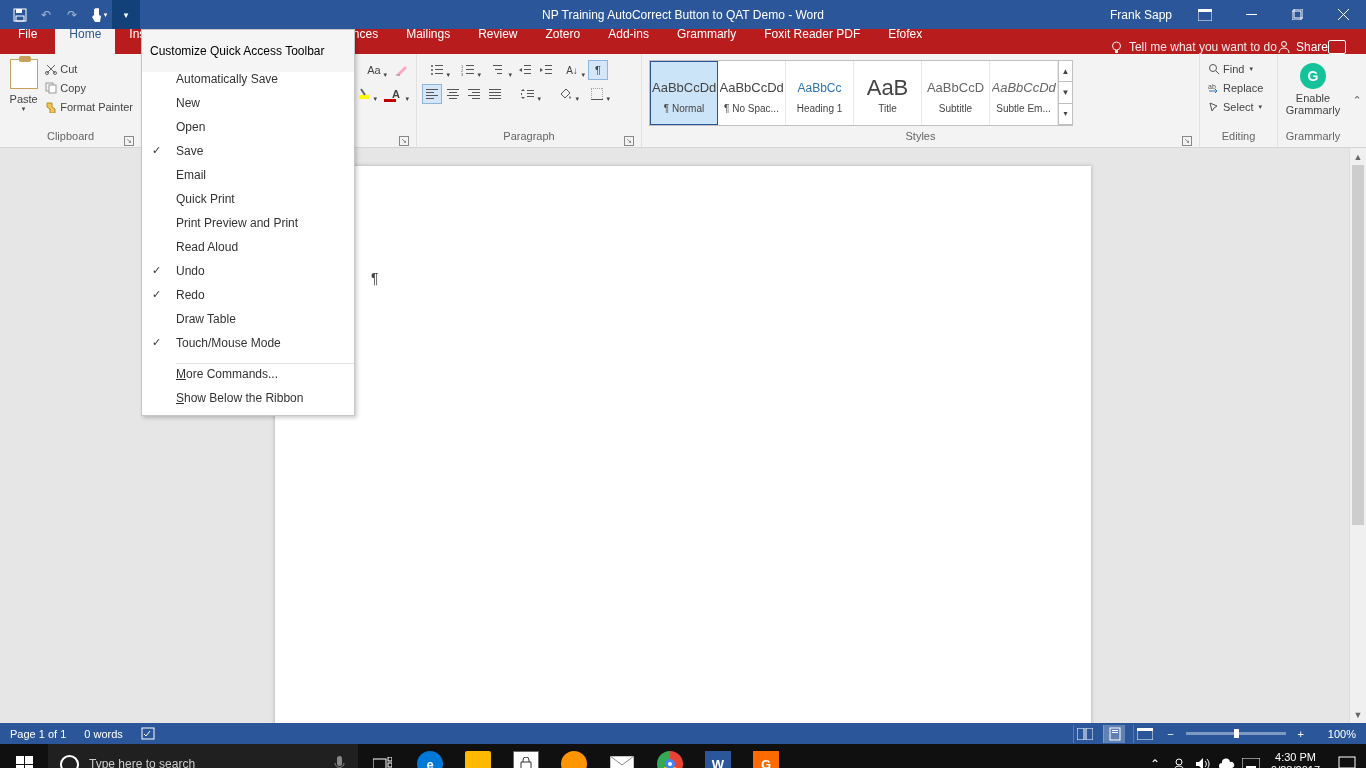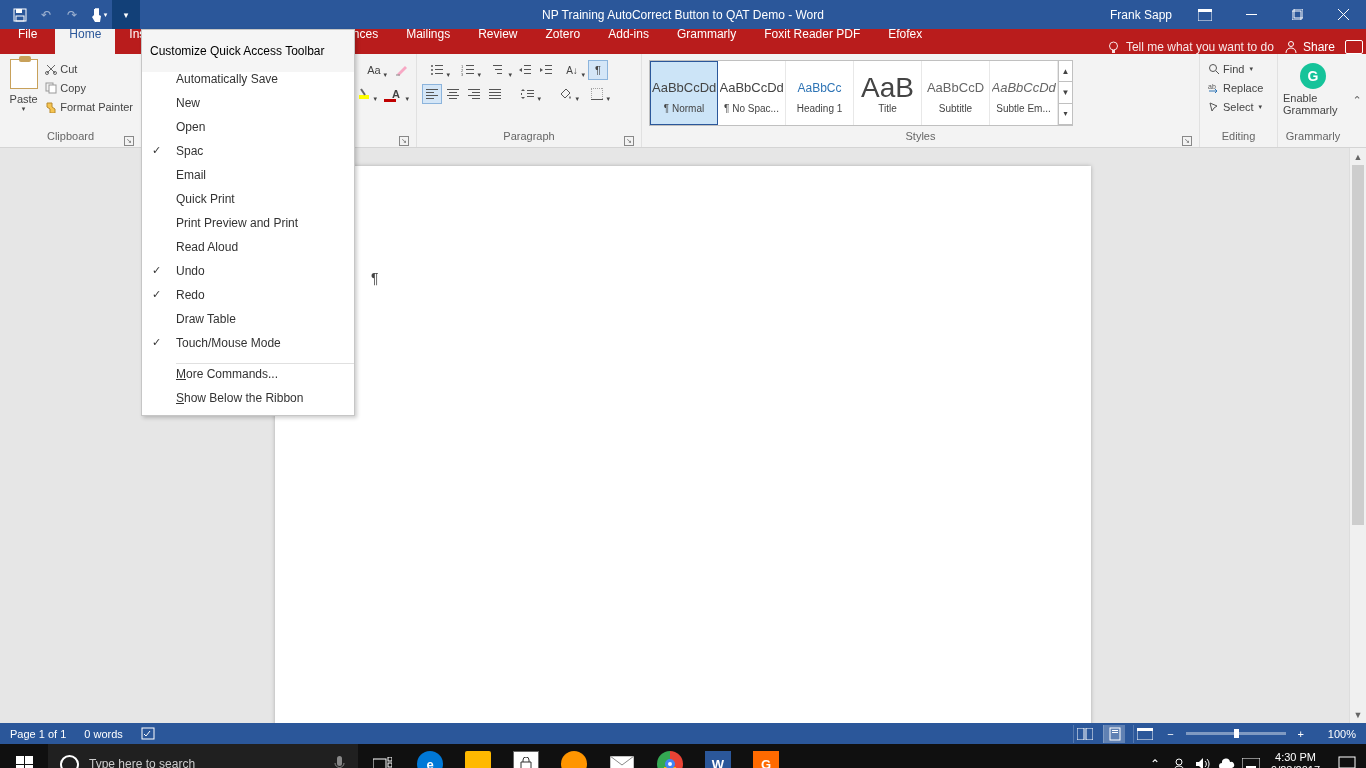--- a/index.html
+++ b/index.html
@@ -9,21 +9,21 @@
 .qat-item{width:24px;height:25px;display:flex;align-items:center;justify-content:center;color:#fff}
 .qat-dropdown{width:28px;height:29px;display:flex;align-items:center;justify-content:center;background:#124078;color:#fff}
 .titlebar-title{position:absolute;left:50%;transform:translateX(-50%);white-space:nowrap}
 .titlebar-right{position:absolute;right:0;display:flex;align-items:center;height:100%}
 .user-name{padding:0 10px}
 .win-btn{width:46px;height:29px;display:flex;align-items:center;justify-content:center}
 .ribbon-tabs{height:25px;background:#b91c1c;display:flex;align-items:flex-end;font-size:12px;color:#fff}
 .tab{padding:13px 14px;display:flex;align-items:center;cursor:pointer}
 .tab.active{background:#f3f3f3;color:#2b579a}
 .tab.file{padding:0 18px}
-.tabs-right{margin-left:auto;display:flex;align-items:center;padding-right:3px;gap:10px}
+.tabs-right{margin-left:auto;display:flex;align-items:center;padding-right:20px;}
 .tellme{display:flex;align-items:center;gap:6px;opacity:.9}
 .bulb{width:13px;height:13px;display:inline-block}
 .share-btn{display:flex;align-items:center;gap:5px}
 .comments-icon{width:18px;height:14px;border:1px solid #fff;border-radius:2px}
 .ribbon{height:94px;background:#f3f3f3;border-bottom:1px solid #d4d4d4;display:flex;font-size:11px;color:#444}
 .group{border-right:1px solid #e1e1e1;display:flex;flex-direction:column;padding:3px 5px 0}
 .group-body{flex:1;display:flex;align-items:flex-start}
 .group-label{height:17px;text-align:center;font-size:11px;color:#666;position:relative}
 .group-label .launcher{position:absolute;right:2px;bottom:1px;width:10px;height:10px;border:1px solid #888;font-size:7px;line-height:8px;text-align:center}
 .paste-col{display:flex;flex-direction:column;align-items:center;width:42px}
@@ -357,21 +357,21 @@
           </div>
           <div class="style-item">
             <div class="style-preview" style="font-size:13px">AaBbCcDd</div>
             <div class="style-name">¶ No Spac...</div>
           </div>
           <div class="style-item">
             <div class="style-preview" style="font-size:12px;color:#2e74b5">AaBbCc</div>
             <div class="style-name">Heading 1</div>
           </div>
           <div class="style-item">
-            <div class="style-preview" style="font-size:28px">AaB</div>
+            <div class="style-preview" style="font-size:22px">AaB</div>
             <div class="style-name">Title</div>
           </div>
           <div class="style-item">
             <div class="style-preview" style="font-size:13px;color:#666">AaBbCcD</div>
             <div class="style-name">Subtitle</div>
           </div>
           <div class="style-item">
             <div class="style-preview" style="font-size:13px;font-style:italic;color:#666">AaBbCcDd</div>
             <div class="style-name">Subtle Em...</div>
           </div>
@@ -410,21 +410,21 @@
           <span style="font-size:7px;margin-left:2px">▾</span>
         </div>
     </div>
     <div class="group-label"><span>Editing</span></div>
   </div>
 
   <div class="group" style="width:70px;border-right:none">
     <div class="group-body">
       <div class="grammarly-btn">
         <div class="g-circle">G</div>
-        <span style="line-height:12px">Enable Grammarly</span>
+        <span style="text-align:center;line-height:12px">Enable Grammarly</span>
       </div>
     </div>
     <div class="group-label"><span>Grammarly</span></div>
   </div>
   <div class="collapse-caret">⌃</div>
 </div>
 
 <div class="workspace">
   <div class="page">
     <span class="para-mark">¶</span>
@@ -576,21 +576,21 @@
         <span>Automatically Save</span>
       </div>
       <div class="dropdown-item">
         <span>New</span>
       </div>
       <div class="dropdown-item">
         <span>Open</span>
       </div>
       <div class="dropdown-item">
         <span class="check">✓</span>
-        <span>Spac</span>
+        <span>Save</span>
       </div>
       <div class="dropdown-item">
         <span>Email</span>
       </div>
       <div class="dropdown-item">
         <span>Quick Print</span>
       </div>
       <div class="dropdown-item">
         <span>Print Preview and Print</span>
       </div>

